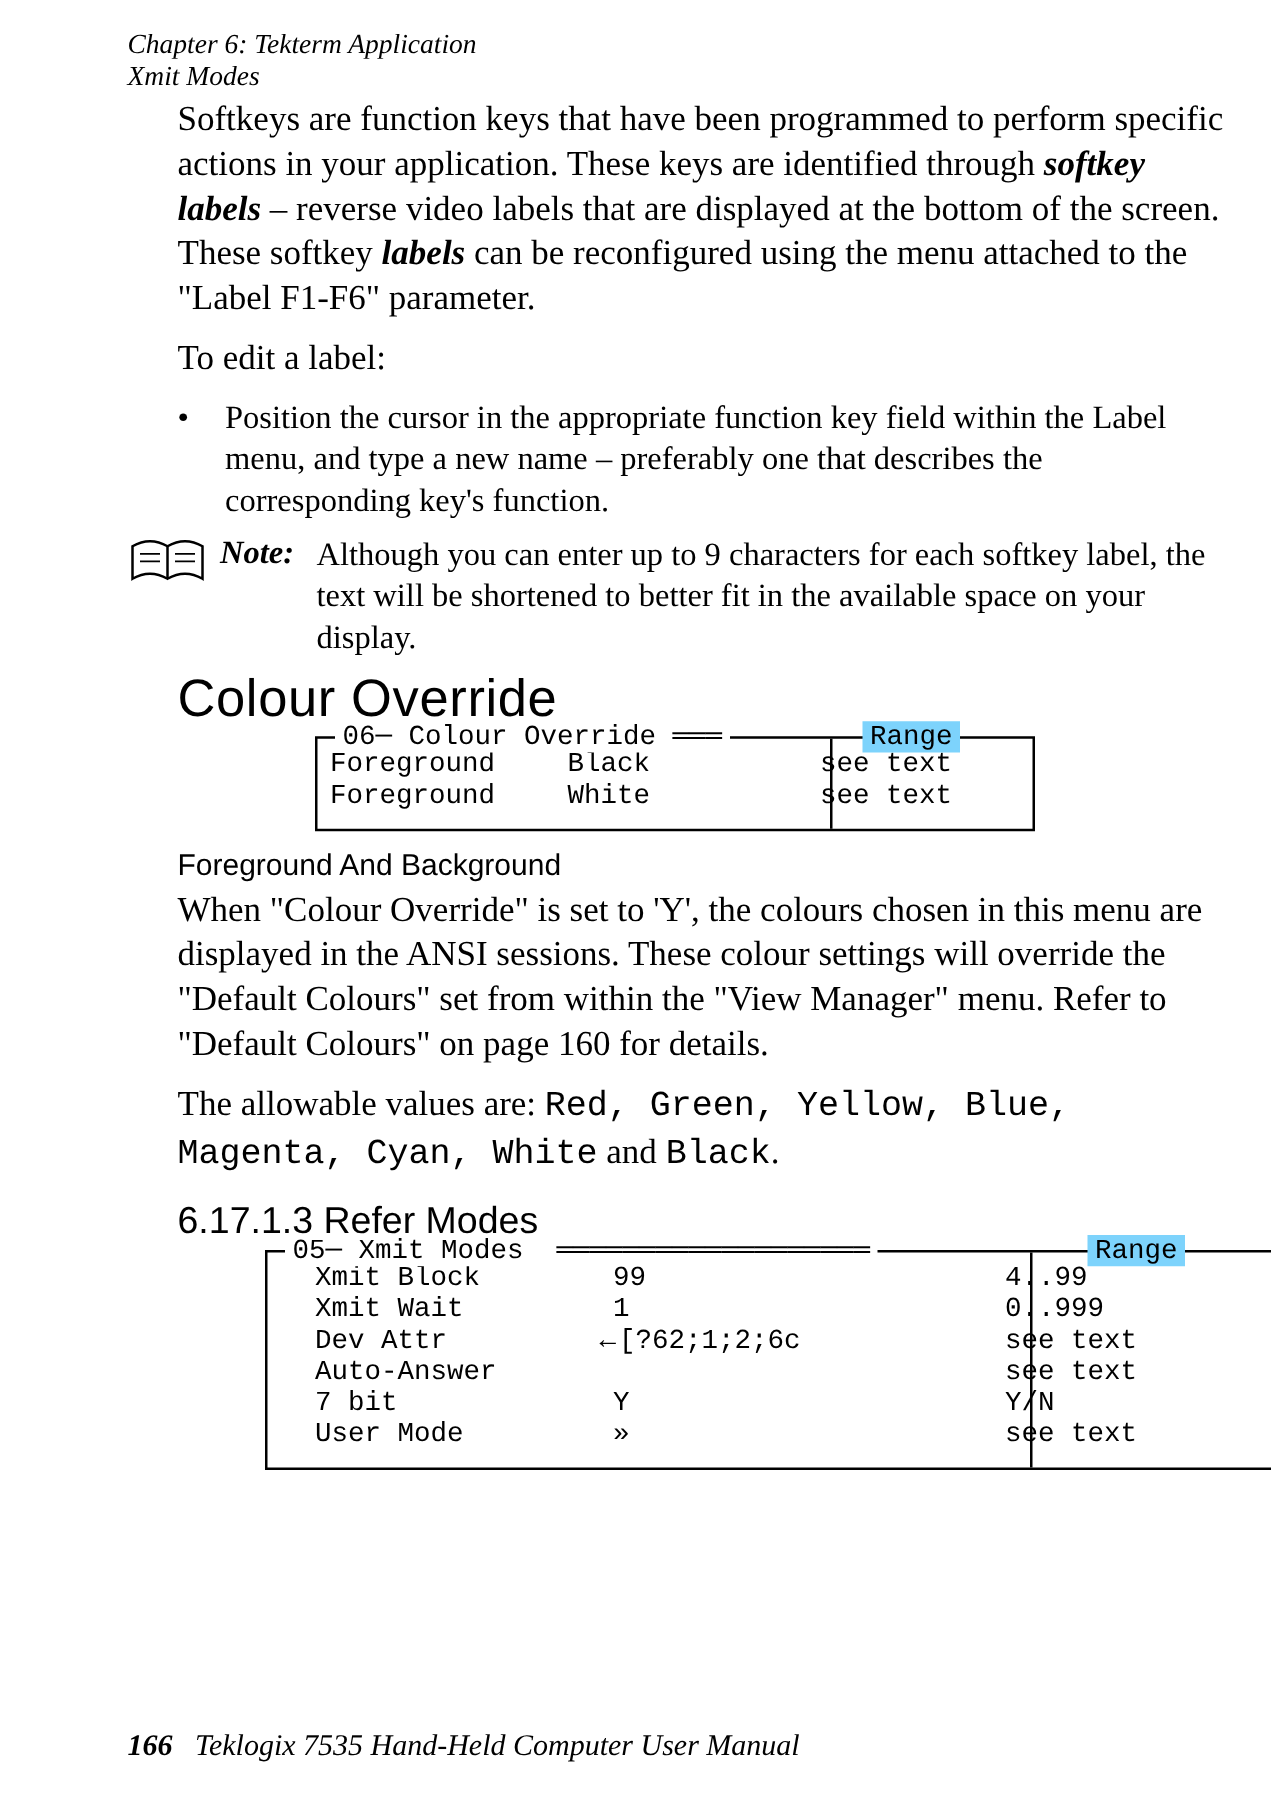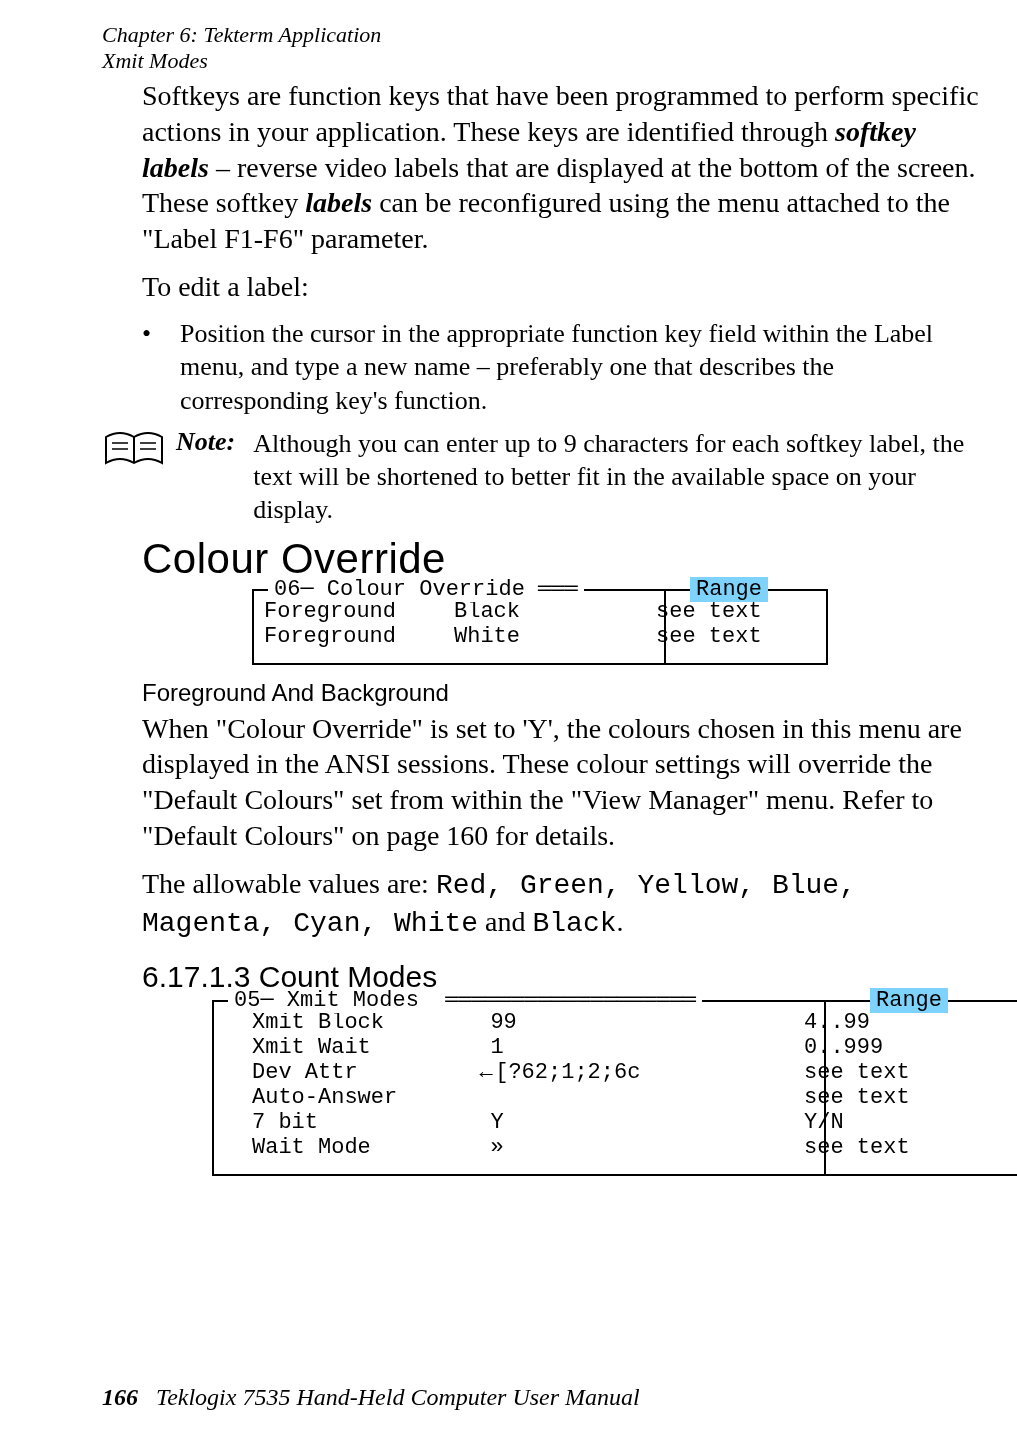--- a/index.html
+++ b/index.html
@@ -223,21 +223,21 @@
     </div>
 
     <h3 class="subTitle">Foreground And Background</h3>
 
     <p class="para intro-indent">When "Colour Override" is set to 'Y', the colours chosen in this menu are displayed in the ANSI sessions. These colour settings will override the "Default Colours" set from within the "View Manager" menu. Refer to "Default Colours" on page 160 for details.</p>
 
     <p class="para intro-indent">
       <span>The allowable values are: </span><span class="mono">Red, Green, Yellow, Blue, Magenta, Cyan, White</span><span> and </span><span class="mono">Black</span><span>.</span>
     </p>
 
-    <h3 class="numTitle">6.17.1.3  Count Modes</h3>
+    <h3 class="numTitle">6.17.1.3  Refer Modes</h3>
 
     <div class="panelWrap2">
       <div class="panel panel2">
         <div class="title">05─ Xmit Modes  ═══════════════════</div>
         <div class="rangecol"></div>
         <div class="rangeLab">Range</div>
         <div class="panel-content">
           <div class="prow">
             <span class="c1">Xmit Block</span><span class="c2">  <span>99</span></span><span class="c3">4..99</span>
           </div>
@@ -247,21 +247,21 @@
           <div class="prow">
             <span class="c1">Dev Attr</span><span class="c2"> <span class="arrowGlyph">←</span><span>[?62;1;2;6c</span></span><span class="c3">see text</span>
           </div>
           <div class="prow">
             <span class="c1">Auto-Answer</span><span class="c2"></span><span class="c3">see text</span>
           </div>
           <div class="prow">
             <span class="c1">7 bit</span><span class="c2">  <span>Y</span></span><span class="c3">Y/N</span>
           </div>
           <div class="prow">
-            <span class="c1">Wait Mode</span><span class="c2">  <span>»</span></span><span class="c3">see text</span>
+            <span class="c1">User Mode</span><span class="c2">  <span>»</span></span><span class="c3">see text</span>
           </div>
         </div>
       </div>
     </div>
 
   </div>
 
   <div class="footer">
     <span class="pn">166</span><span>Teklogix 7535 Hand-Held Computer User Manual</span>
   </div>

